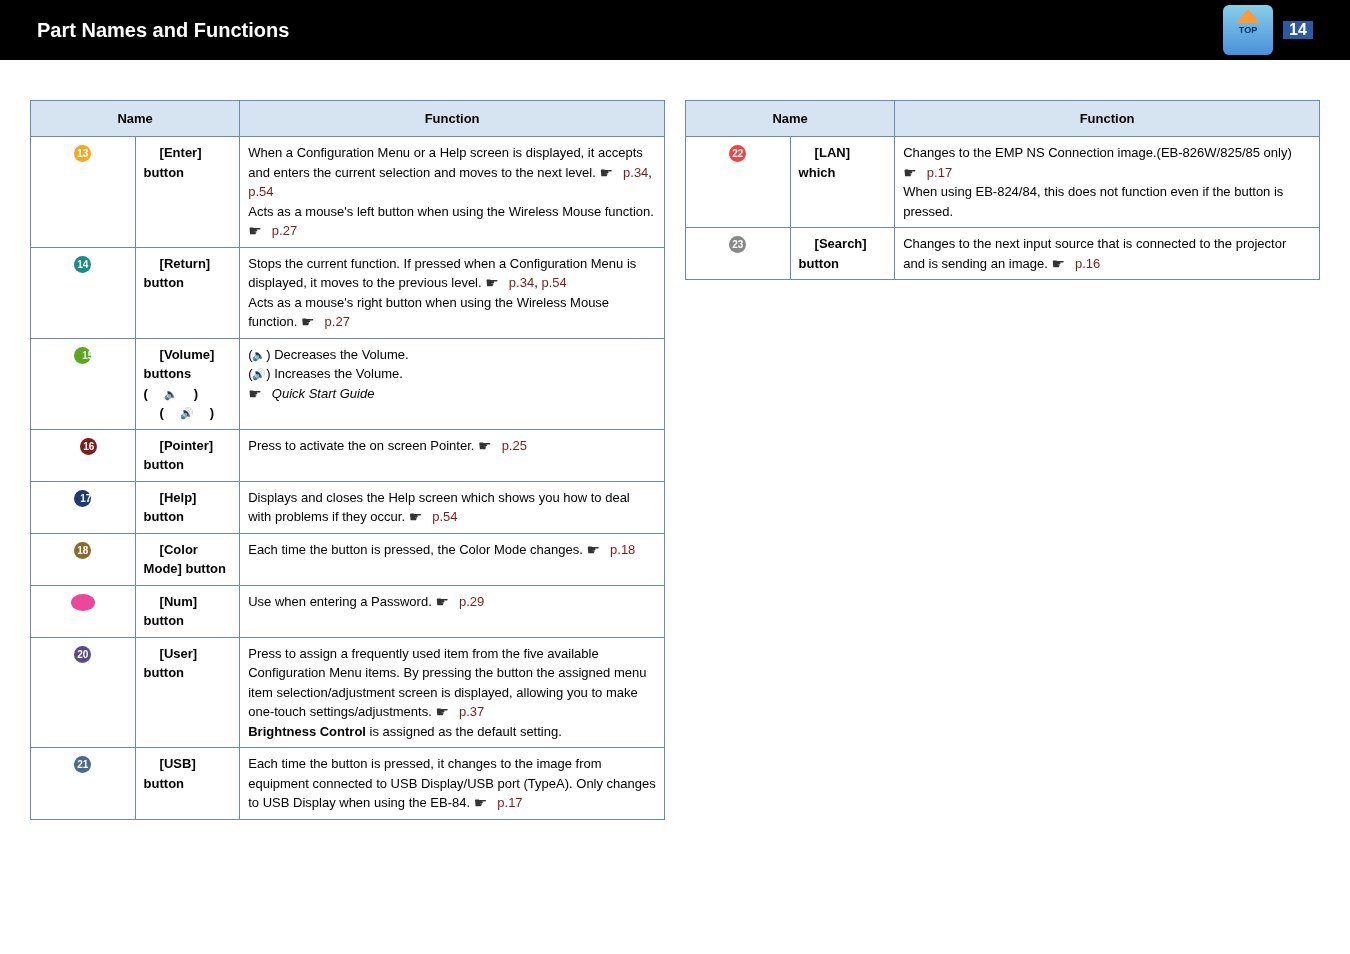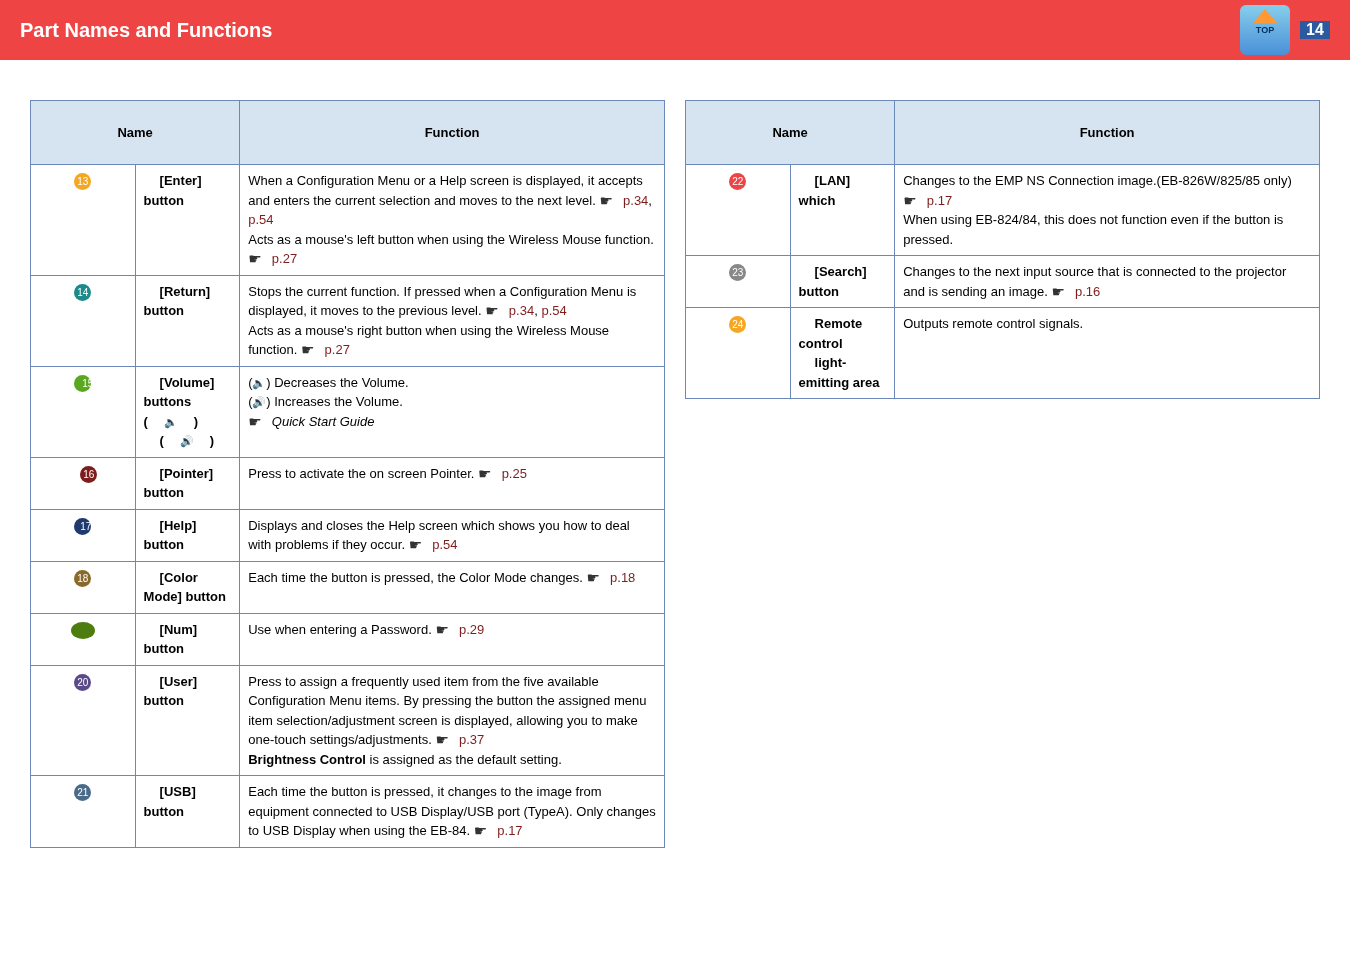--- a/index.html
+++ b/index.html
@@ -5,23 +5,23 @@
   * { margin: 0; padding: 0; box-sizing: border-box; }
   body {
     font-family: Arial, sans-serif;
     font-size: 13px;
     background: #fff;
     width: 1350px;
     height: 954px;
     position: relative;
   }
   .header-bar {
-    background: #ef4444;
-    color: #fff;
-    padding: 12px 20px;
+    background: #000000;
+    color: #fff;
+    padding: 12px 37px;
     display: flex;
     align-items: center;
     justify-content: space-between;
     height: 60px;
   }
   .header-title {
     font-size: 20px;
     font-weight: bold;
   }
   .header-right {
@@ -76,21 +76,21 @@
     flex: 1;
   }
   table {
     border-collapse: collapse;
     width: 100%;
     table-layout: fixed;
   }
   th {
     background: #d6e3f0;
     border: 1px solid #6a89b8;
-    padding: 24px;
+    padding: 10px;
     font-weight: bold;
     text-align: center;
     font-size: 13px;
   }
   th.name-col { width: 33%; }
   td {
     border: 1px solid #6a89b8;
     padding: 6px 8px;
     vertical-align: top;
     font-size: 13px;
@@ -103,30 +103,30 @@
     vertical-align: top;
   }
   .num-circle {
     display: inline-block;
     width: 17px;
     height: 17px;
     border-radius: 50%;
     font-size: 10px;
     line-height: 17px;
     text-align: center;
-    font-weight: normal;
+    font-weight: bold;
     color: #fff;
   }
   .c-orange { background: #f5a623; }
   .c-teal   { background: #1a8a8a; }
   .c-green  { background: #5ba81f; padding-left: 8px; }
   .c-blue   { background: #7f1d1d; margin-left: 12px; }
   .c-navy   { background: #1e3a6e; text-align: right; }
   .c-brown  { background: #8a6a2b; }
-  .c-olive  { background: #4d7c0f; padding-left: 24px; }
+  .c-olive  { background: #ec4899; padding-left: 24px; }
   .c-purple { background: #5a4a8a; }
   .c-steel  { background: #4a6a8a; }
   .c-mint   { background: #ef4444; }
   .c-grey   { background: #888; }
   .link { color: #7f1d1d; text-decoration: none; }
   .hand {
     display: inline-block;
     width: 20px;
     height: 12px;
     vertical-align: -1px;
@@ -276,27 +276,17 @@
         </tr>
 
         <tr>
           <td class="num-cell"><span class="num-circle c-grey">23</span></td>
           <td><span class="name-text">[Search] button</span></td>
           <td>
             <span>Changes to the next input source that is connected to the projector and is sending an image. </span><span class="hand"></span> <a class="link">p.16</a>
           </td>
         </tr>
 
-        <tr>
-          <td class="num-cell"><span class="num-circle c-orange">24</span></td>
-          <td>
-            <span class="name-text">Remote control</span><br>
-            <span class="name-text">light-emitting area</span>
-          </td>
-          <td>
-            <span>Outputs remote control signals.</span>
-          </td>
-        </tr>
       </tbody>
     </table>
   </div>
 
 </div>
 
 </body></html>

